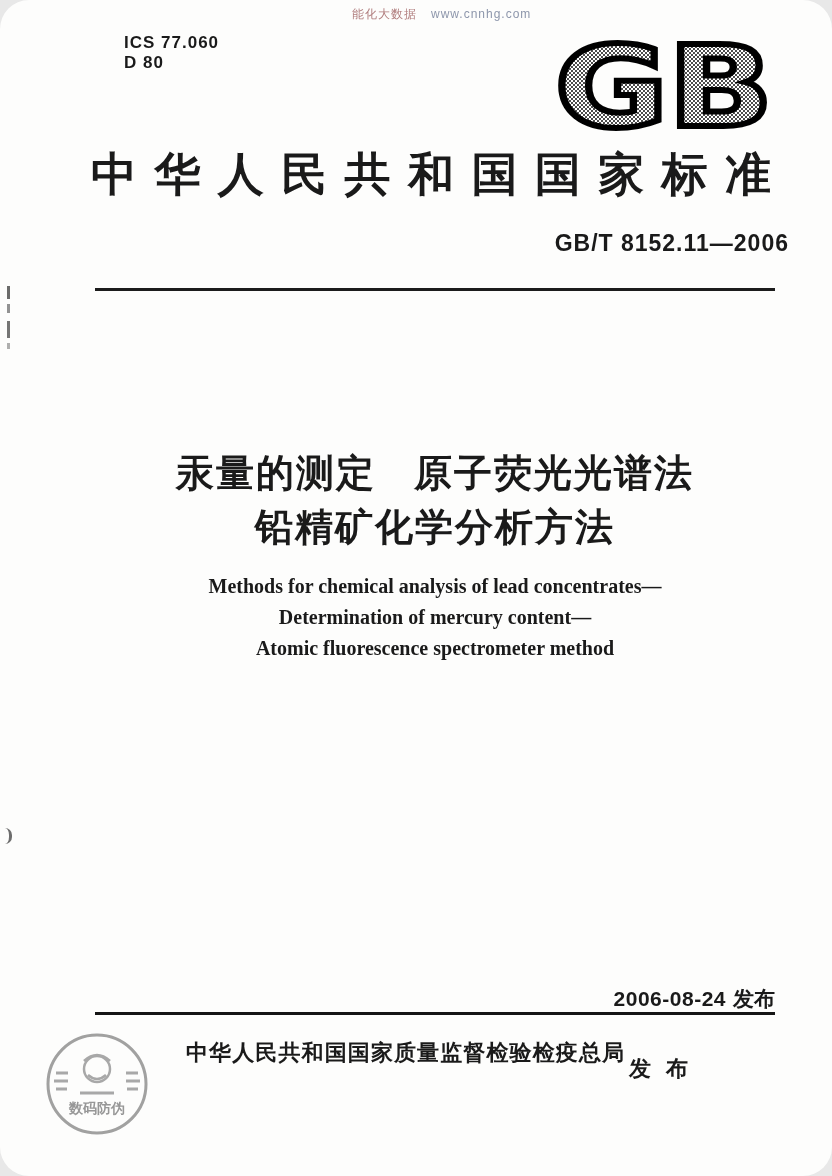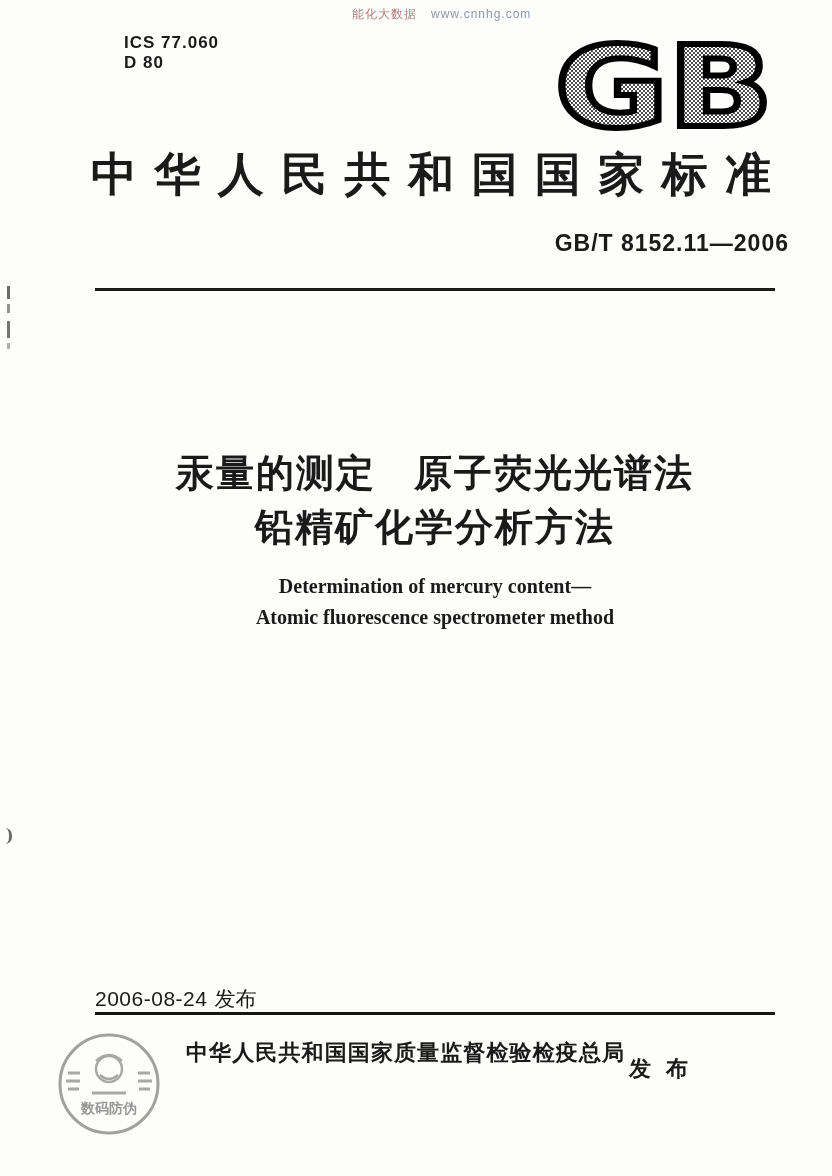--- a/index.html
+++ b/index.html
@@ -7,20 +7,21 @@
   body { font-family: "Liberation Sans", "DejaVu Sans", sans-serif; }
 
   #page {
     position: relative;
     width: 832px;
     height: 1176px;
     margin: 0 auto;
     background: #fdfdfc;
     color: #1a1a1a;
     overflow: hidden;
+    border-radius: 29px;
   }
 
   .serif { font-family: "Liberation Serif", "DejaVu Serif", serif; }
   .sans  { font-family: "Liberation Sans", "DejaVu Sans", sans-serif; }
 
   
   .watermark {
     position: absolute;
     top: 6px; left: 352px;
     font-size: 12px;
@@ -87,22 +88,22 @@
     font-weight: bold;
     font-size: 20px;
     line-height: 31px;
   }
 
   
   .dates-row {
     position: absolute;
     top: 985px; left: 95px; width: 680px;
     display: flex;
-    justify-content: space-between;
-    font-weight: normal;
+    justify-content: flex-end;
+    font-weight: bold;
     font-size: 21px;
   }
   .date-num { letter-spacing: 0.5px; }
   .date-label { margin-left: 7px; }
   .rule-bottom {
     position: absolute;
     top: 1012px; left: 95px; width: 680px; height: 3px;
     background: #151515;
   }
 
@@ -122,21 +123,21 @@
   .release-label {
     position: absolute;
     top: 1054px; left: 629px;
     font-weight: bold;
     font-size: 22px;
     letter-spacing: 15px;
     white-space: nowrap;
   }
 
   
-  .stamp { position: absolute; top: 1031px; left: 56px; width: 106px; height: 106px; opacity: 0.85; }
+  .stamp { position: absolute; top: 1031px; left: 44px; width: 106px; height: 106px; opacity: 0.85; }
 
   
   .artifact { position: absolute; background: #3a3a3a; }
   .art-1 { left: 7px; top: 286px; width: 3px; height: 13px; opacity: .75; }
   .art-2 { left: 7px; top: 304px; width: 3px; height: 9px;  opacity: .55; }
   .art-3 { left: 7px; top: 321px; width: 3px; height: 17px; opacity: .7; }
   .art-4 { left: 7px; top: 343px; width: 3px; height: 6px;  opacity: .4; }
   .art-brace {
     position: absolute; left: 5px; top: 828px;
     width: 7px; height: 16px;
@@ -178,20 +179,21 @@
   <div class="rule-top"></div>
 
   <div class="cn-subject sans">
     <div>
       <span>汞量的测定</span><span class="cn-line2-gap"></span><span>原子荧光光谱法</span>
     </div>
     <div>铅精矿化学分析方法</div>
   </div>
 
   <div class="en-subject serif">
+    <div>Methods for chemical analysis of lead concentrates—</div>
     <div>Determination of mercury content—</div>
     <div>Atomic fluorescence spectrometer method</div>
   </div>
 
   <div class="dates-row sans">
     <div>
       <span class="date-num">2006-08-24</span><span class="date-label">发布</span>
     </div>
   </div>
   <div class="rule-bottom"></div>

